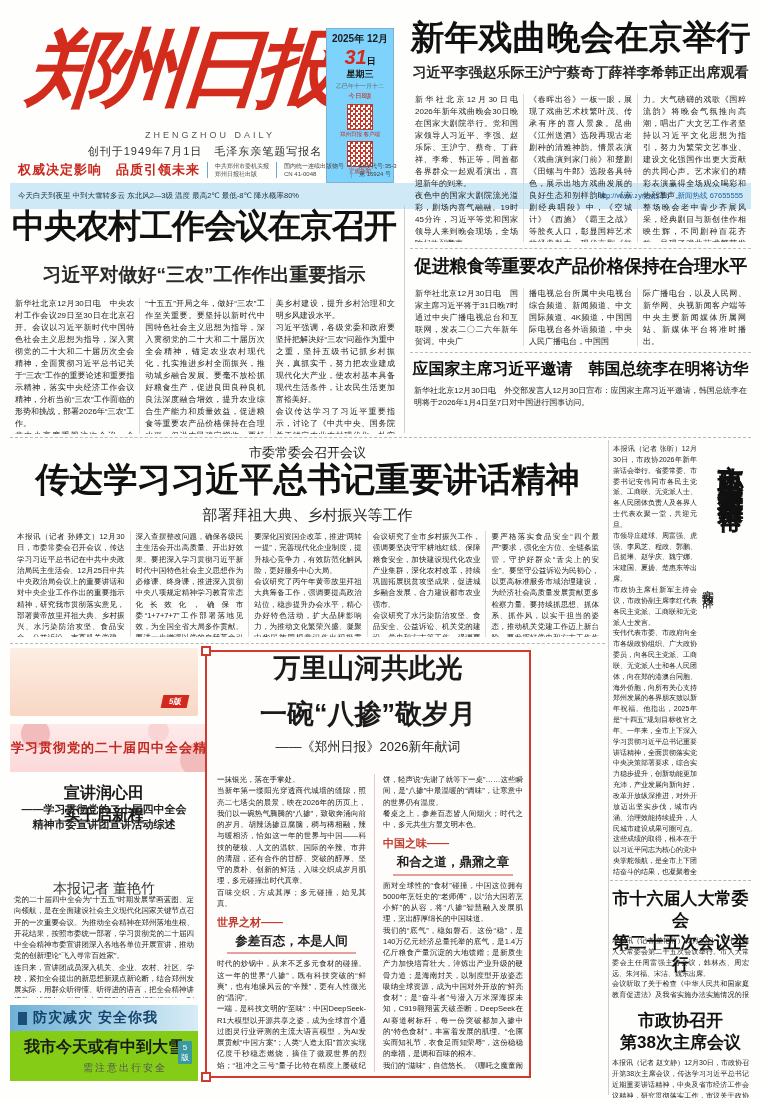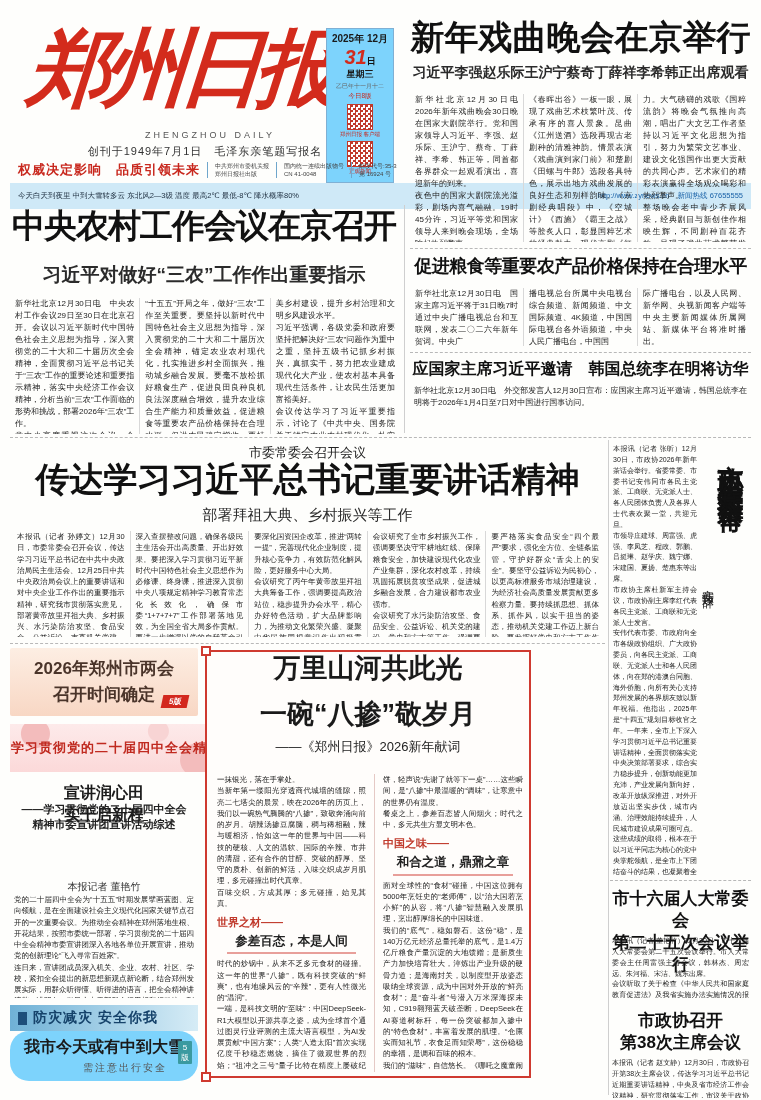--- a/index.html
+++ b/index.html
@@ -66,25 +66,25 @@
   .tag-red { background:#d3281e; color:#fff; font-size:8px; padding:1px 7px; transform:skewX(-12deg); font-weight:bold; }
   .rosebox { background:
       radial-gradient(circle at 12% 20%, #f3bcbc 0 14px, transparent 15px),
       radial-gradient(circle at 88% 75%, #f3bcbc 0 16px, transparent 17px),
       radial-gradient(circle at 70% 15%, #f8d4d4 0 10px, transparent 11px),
       linear-gradient(180deg,#fdeaea,#fbd9d9);
       display:flex; align-items:center; justify-content:center; }
   .rosebox .bn { color:#c02a20; font-weight:bold; font-size:13px; letter-spacing:1px; }
   .xj-title { font-size:16px; font-weight:bold; text-align:center; line-height:1.35; white-space:pre-line; }
   .xj-sub { font-size:11px; font-weight:bold; text-align:center; line-height:1.4; white-space:pre-line; color:#222; }
-  .xj-by { font-size:10px; text-align:center; color:#333; }
+  .xj-by { font-size:14px; text-align:center; color:#333; }
   .bluebn { background:linear-gradient(90deg,#6fb1d6,#d6ecf6); display:flex; align-items:center; gap:6px; padding:0 8px; }
   .bluebn .sq { width:9px; height:13px; background:#1d4e7a; }
   .bluebn .txt { color:#16436b; font-weight:bold; font-size:14px; letter-spacing:1px; }
-  .snowbox { background:#7dd3fc;border-radius:19px; }
+  .snowbox { background:#84cc16; }
   .tag-teal { background:#3a9aa0; color:#fff; font-size:8px; line-height:1.2; padding:2px 3px; text-align:center; border-radius:1px; }
 
   
   .feat { border:2px solid #cf3a30; background:#fffdfb; }
   .feat-corner { width:10px; height:10px; border:2px solid #cf3a30; background:#fff; }
   .feat-title { font-size:27px; font-weight:bold; text-align:center; line-height:1.25; }
   .feat-sub { font-size:13px; text-align:center; color:#222; margin-top:6px; }
   .fcol { width:149px; font-size:7.5px; line-height:1.5; color:#222; text-align:justify; overflow:hidden; }
   .fcol .tx { white-space:pre-line; }
   .feat-subhead { color:#c0392b; font-weight:bold; font-size:11px; margin:5px 0 1px; }
@@ -198,22 +198,20 @@
 <div class="abs h-main pre" style="left:610px; top:888px; width:141px; font-size:17px; line-height:1.3;">市十六届人大常委会
 第二十五次会议举行</div>
 <div class="abs tinycol" style="left:612px; top:936px; width:137px; height:66px;">本报讯（记者 董艳竹）12月30日，市十六届人大常委会第二十五次会议举行。市人大常委会主任周富强主持会议，韩林杰、周宏远、朱河福、宋洁、魏东出席。
 会议听取了关于检查《中华人民共和国家庭教育促进法》及我省实施办法实施情况的报告，关于2025年度民生实事项目完成情况的报告。（下转二版）</div>
 
 <div class="abs h-main pre" style="left:610px; top:1010px; width:141px; font-size:17px; line-height:1.3;">市政协召开
 第38次主席会议</div>
 <div class="abs tinycol" style="left:612px; top:1058px; width:137px; height:40px;">本报讯（记者 赵文静）12月30日，市政协召开第38次主席会议，传达学习习近平总书记近期重要讲话精神，中央及省市经济工作会议精神，研究贯彻落实工作，审议关于政协第十五届委员会第四次会议召开时间的建议。市政协主席杜新军主持会议，副主席程政、郭鹏、赵学庆、李秋红、王万鹏、楚惠东出席会议。（下转二版）</div>
 
 <div class="abs pinkbox" style="left:10px; top:648px; width:188px; height:68px;">
-  <div class="t">2026年郑州市两会
-召开时间确定</div>
   <div class="abs tag-red" style="right:10px; bottom:8px;">5版</div>
 </div>
 
 <div class="abs rosebox" style="left:10px; top:724px; width:212px; height:48px;">
   <div class="bn">学习贯彻党的二十届四中全会精神</div>
 </div>
 <div class="abs xj-title" style="left:10px; top:782px; width:188px;">宣讲润心田
 实干启新程</div>
 <div class="abs xj-sub" style="left:10px; top:802px; width:188px;">——学习贯彻党的二十届四中全会
 精神市委宣讲团宣讲活动综述</div>

